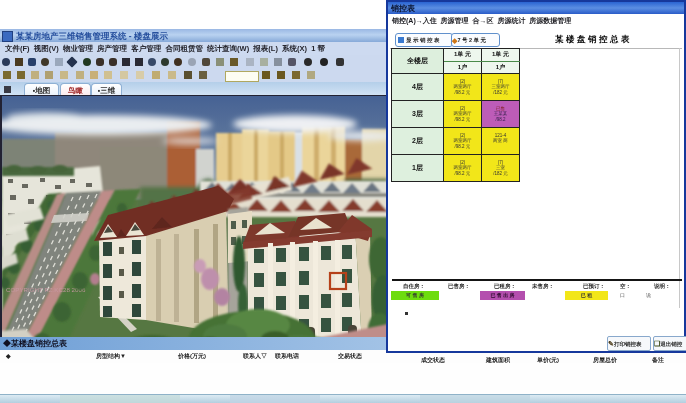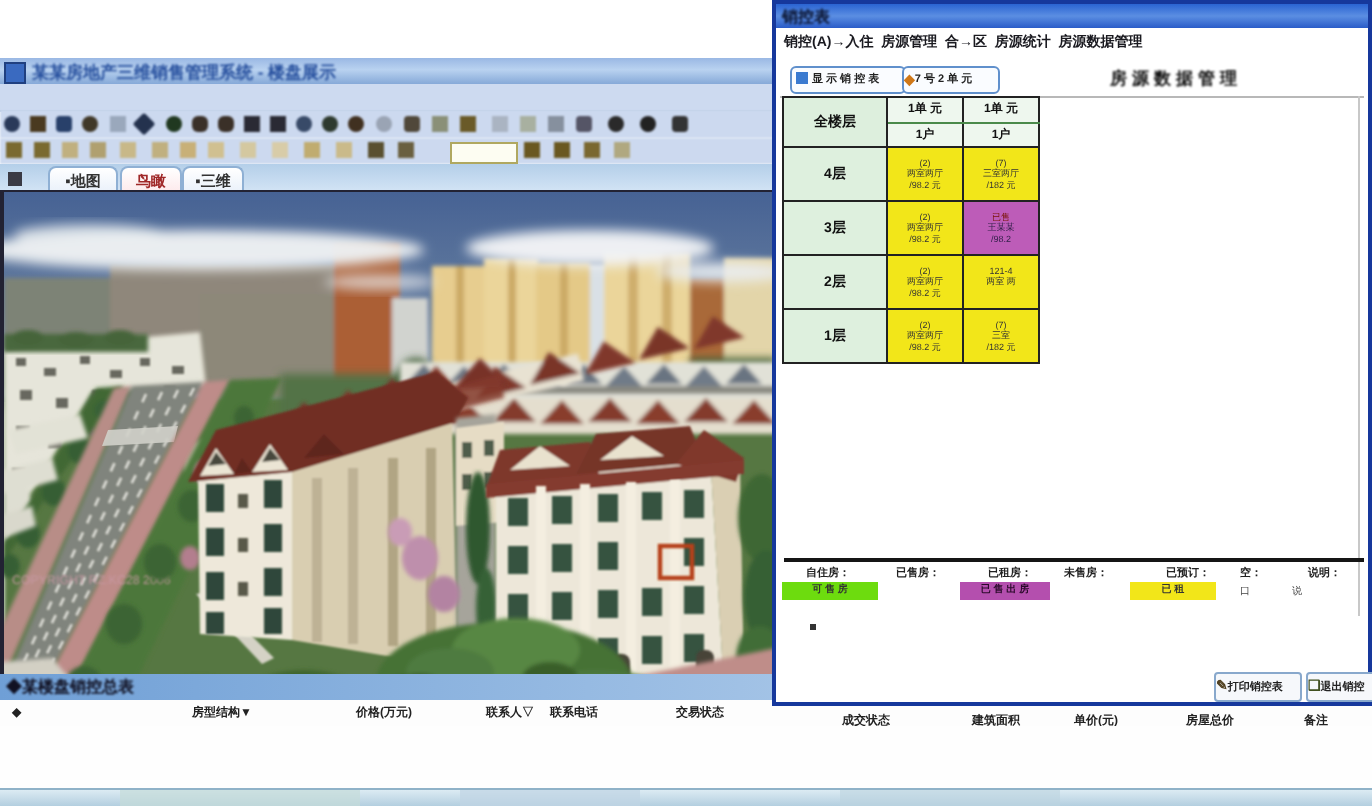--- a/index.html
+++ b/index.html
@@ -14,20 +14,21 @@
 <div id="app">
 
 <div class="abs" style="left:0;top:0;width:686px;height:13px;background:linear-gradient(to bottom,#9ab8e4,#b9d2f0 45%,#86a9d8);"></div>
 
 <div class="abs" style="left:2px;top:2px;width:9px;height:9px;background:#3a6ac0;border:1px solid #204080;"></div>
 
 <div class="abs" style="left:16px;top:2px;font-size:8.5px;font-weight:bold;color:#27509e;filter:blur(0.4px);">某某房地产三维销售管理系统 - 楼盘展示</div>
 
 <div class="abs" style="left:0;top:13px;width:686px;height:13px;background:#cddaf0;border-bottom:1px solid #b8c8e0;"></div>
 
+<div class="abs" style="left:5px;top:15px;width:380px;font-size:7.5px;font-weight:bold;color:#26262e;white-space:nowrap;filter:blur(0.3px);">文件(F)&nbsp;&nbsp;视图(V)&nbsp;&nbsp;物业管理&nbsp;&nbsp;房产管理&nbsp;&nbsp;客户管理&nbsp;&nbsp;合同租赁管&nbsp;&nbsp;统计查询(W)&nbsp;&nbsp;报表(L)&nbsp;&nbsp;系统(X)&nbsp;&nbsp;1&nbsp;帮</div>
 
 <div class="abs" id="tb1" style="left:0;top:26px;width:686px;height:14px;background:#ccd9ef;filter:blur(0.4px);">
 <i class="i1" style="left:2px;background:#2a3a5a;border-radius:4px;"></i>
 <i class="i1" style="left:15px;background:#4a3a20;"></i>
 <i class="i1" style="left:28px;background:#28406a;border-radius:2px;"></i>
 <i class="i1" style="left:41px;background:#403828;border-radius:4px;"></i>
 <i class="i1" style="left:55px;background:#9aa8bc;"></i>
 <i class="i1" style="left:68px;background:#24324e;border-radius:1px;transform:rotate(45deg);"></i>
 <i class="i1" style="left:83px;background:#203820;border-radius:4px;"></i>
 <i class="i1" style="left:96px;background:#3a3028;border-radius:3px;"></i>
@@ -440,21 +441,21 @@
   <div class="abs" style="left:0;top:0;width:296px;height:12px;background:linear-gradient(to bottom,#2a64d2,#5b8ee2 50%,#2a5cc8);"></div>
 
   <div class="abs" style="left:3px;top:1px;font-size:8px;font-weight:bold;color:#0a1430;filter:blur(0.4px);">销控表</div>
 
   <div class="abs" style="left:4px;top:14px;font-size:7px;font-weight:bold;color:#1a1a20;white-space:nowrap;filter:blur(0.3px);">销控(A)→入住&nbsp;&nbsp;房源管理&nbsp;&nbsp;合→区&nbsp;&nbsp;房源统计&nbsp;&nbsp;房源数据管理</div>
 
   <div class="abs" style="left:7px;top:31px;width:56px;height:12px;border:1px solid #6090cc;border-radius:3px;background:#fafcff;font-size:5.5px;font-weight:bold;color:#222;line-height:12px;white-space:nowrap;filter:blur(0.3px);"><span style="display:inline-block;width:6px;height:6px;background:#3a7ad0;margin:0 2px 0 2px;vertical-align:-1px;"></span>显 示 销 控 表</div>
 
   <div class="abs" style="left:63px;top:31px;width:47px;height:12px;border:1px solid #6090cc;border-radius:3px;background:#fafcff;font-size:5.5px;font-weight:bold;color:#222;line-height:12px;white-space:nowrap;filter:blur(0.3px);"><span style="color:#d07818;font-size:7px;vertical-align:-1px;">◆</span>7 号 2 单 元</div>
 
-  <div class="abs" style="left:167px;top:32px;font-size:8.5px;font-weight:bold;color:#101010;letter-spacing:2.5px;white-space:nowrap;filter:blur(0.4px);">房源数据管理</div>
+  <div class="abs" style="left:167px;top:32px;font-size:8.5px;font-weight:bold;color:#101010;letter-spacing:2.5px;white-space:nowrap;filter:blur(0.4px);">某楼盘销控总表</div>
 
   <div class="abs" style="left:2px;top:46px;width:292px;height:1px;background:#b8b8b8;"></div>
   <div class="abs" style="left:291px;top:46px;width:1px;height:260px;background:#c8c8c8;"></div>
 
   <table style="position:absolute;left:3px;top:46px;border-collapse:collapse;table-layout:fixed;filter:blur(0.3px);">
 
     <tbody>
         <tr>
       <td rowspan="2" style="width:49px;height:22px;border:1.5px solid #222;background:#ddefdd;font-size:7px;font-weight:bold;color:#111;text-align:center;">全楼层</td>
       <td style="width:35px;height:9px;border:1.5px solid #222;border-bottom:1px solid #4a8a4a;background:#eef7ee;font-size:6px;font-weight:bold;color:#111;text-align:center;">1单 元</td>

